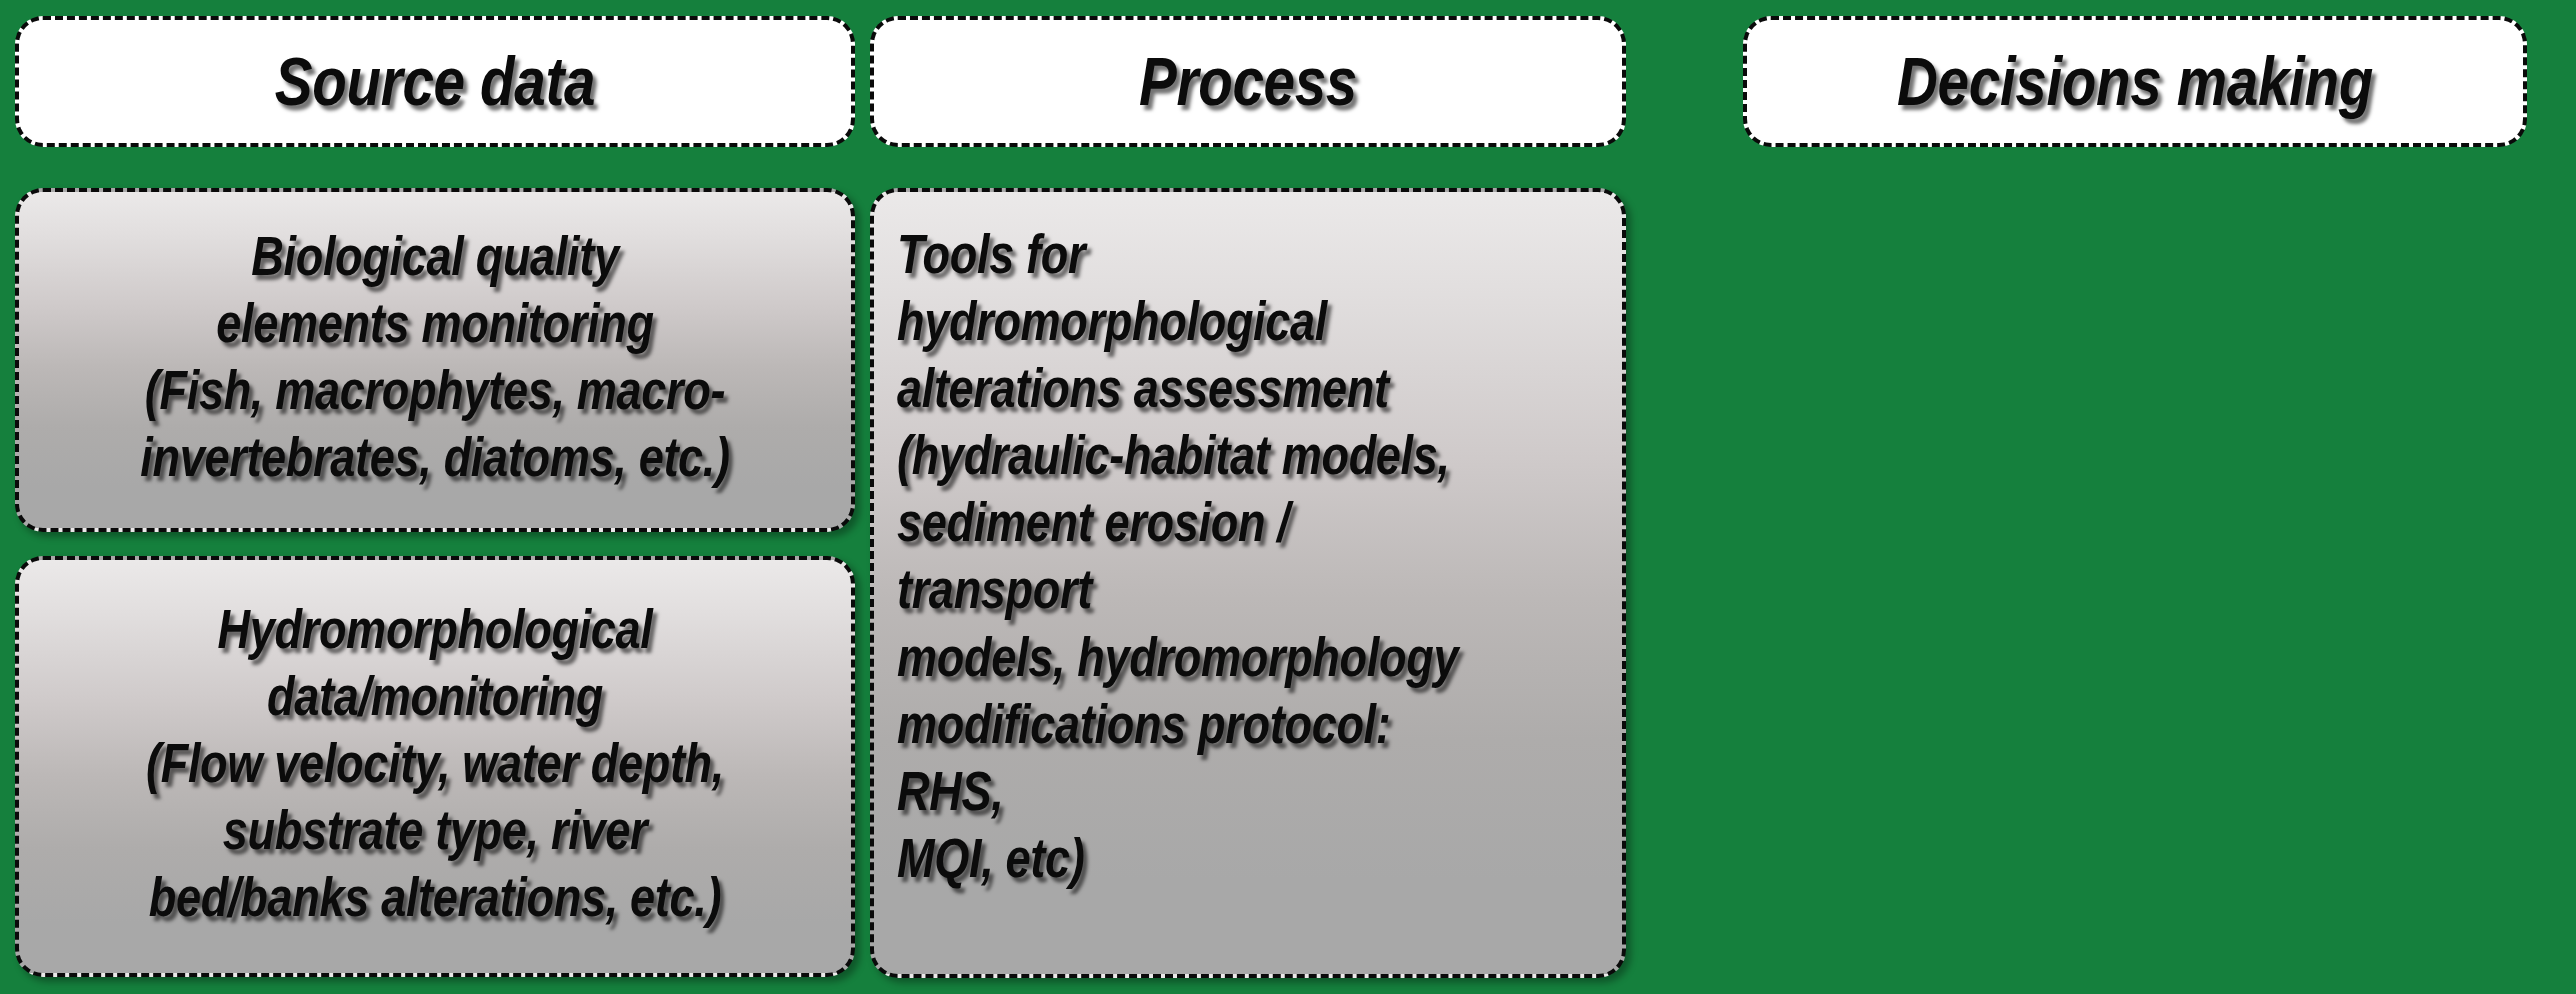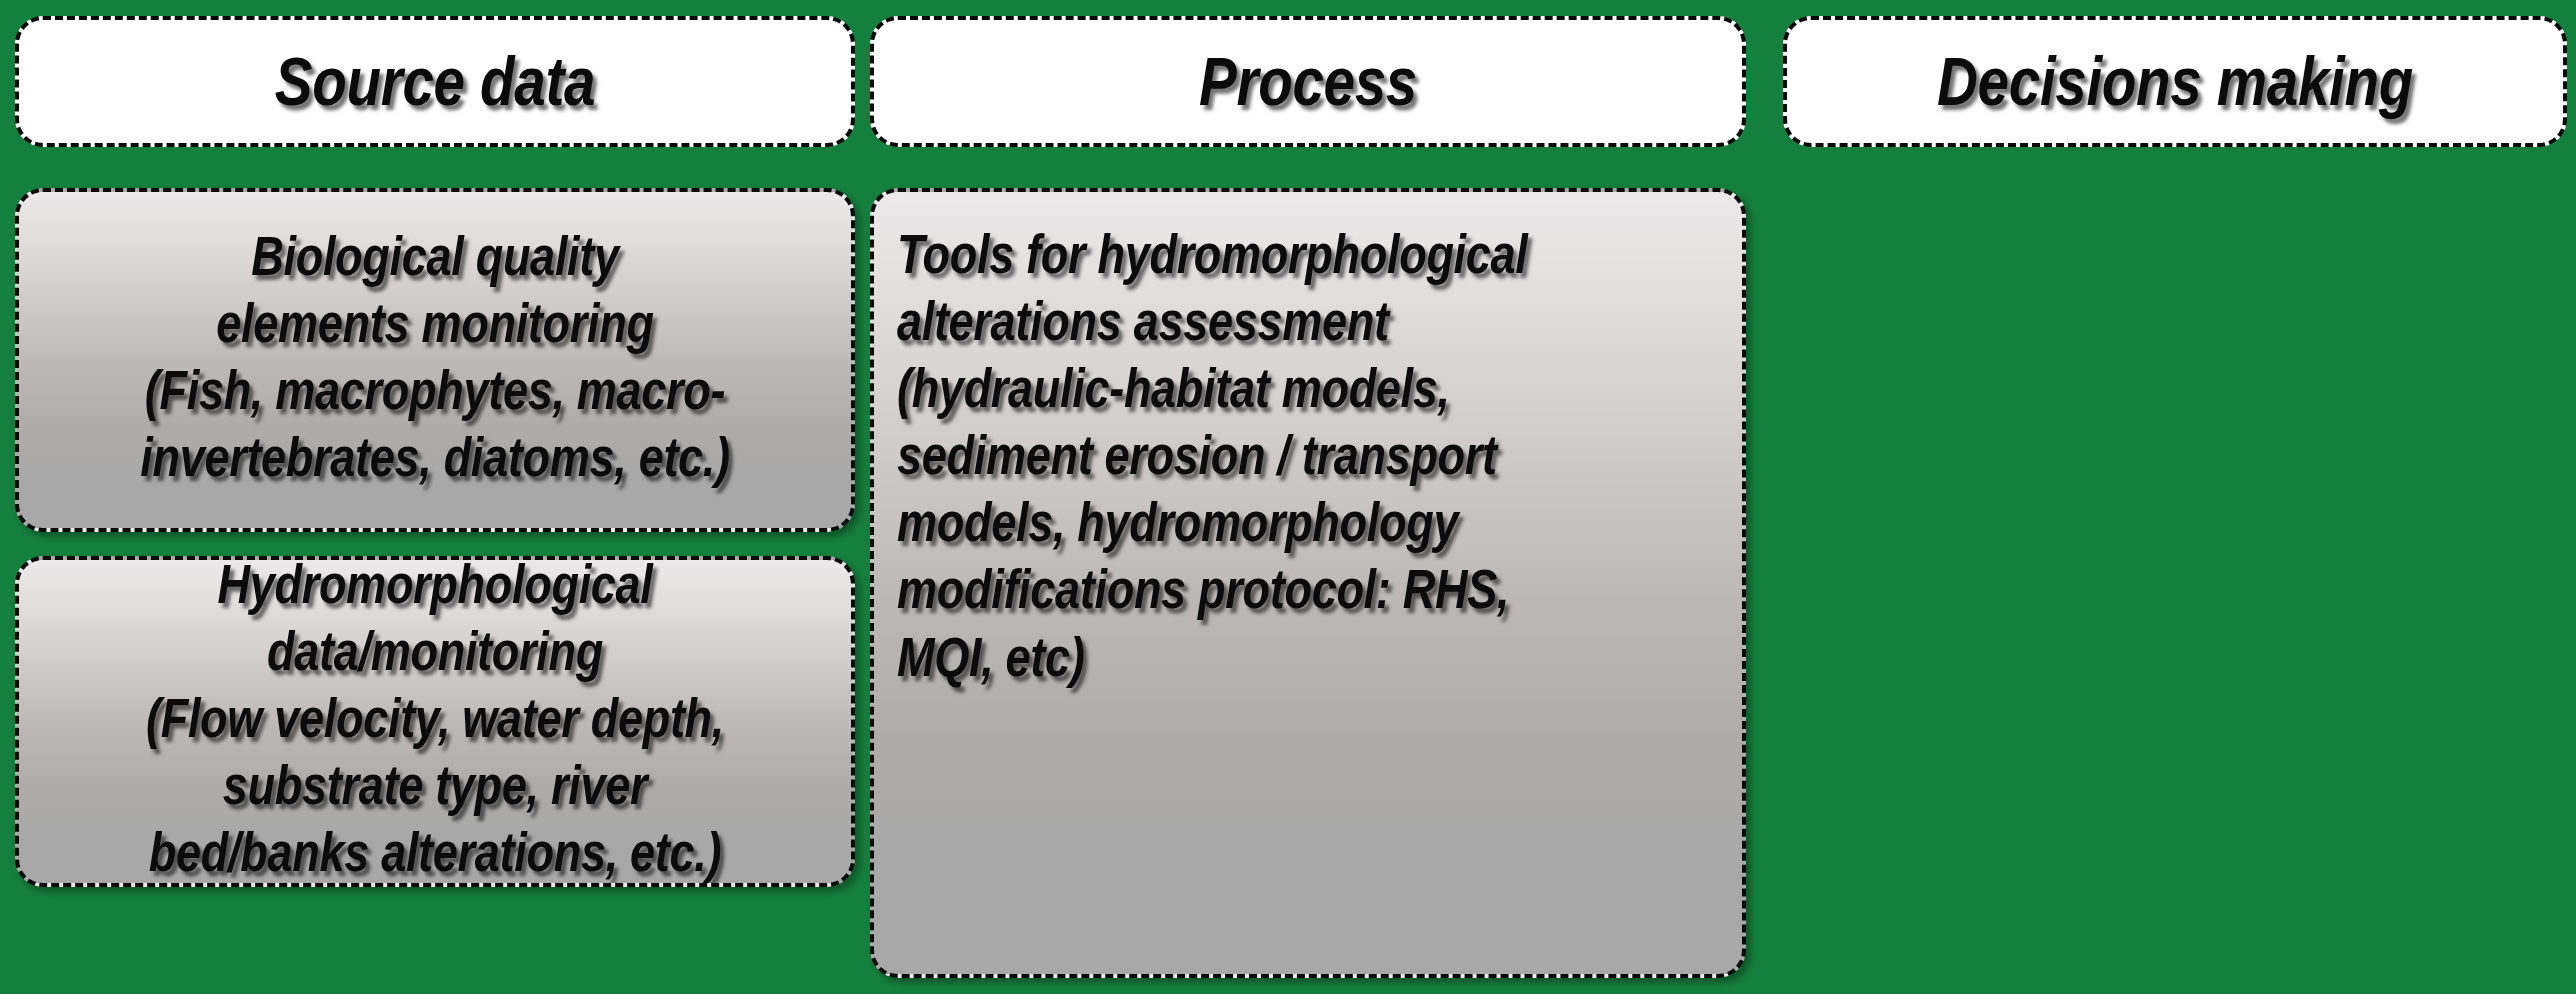--- a/index.html
+++ b/index.html
@@ -20,22 +20,22 @@
     height: 995px;
     background: #15803d;
   }
 
   .col {
     position: absolute;
     top: 0;
     height: 995px;
   }
   .col-1 { left: 14.7px;   width: 840px; }
-  .col-2 { left: 870px; width: 876px; }
-  .col-3 { left: 1783px; width: 776px; padding-left: 8px; }
+  .col-2 { left: 870px; width: 756px; }
+  .col-3 { left: 1743px; width: 776px; padding-left: 8px; }
 
   
   .box {
     position: absolute;
     left: 0;
     right: 0;
     box-sizing: border-box;
     border: 4.9px dashed #0a0a0a;
     border-radius: 28px;
     display: flex;
@@ -57,21 +57,21 @@
                 #cfcaca 34%,
                 #bcb8b7 52%,
                 #aeacab 70%,
                 #a8a8a8 88%,
                 #a8a8a8 100%);
     box-shadow: 4.1px 4.9px 7.3px rgba(0,0,0,0.32);
   }
 
   
   .c1-box-a { top: 188px; height: 344px; }
-  .c1-box-b { top: 556px; height: 331px; }
+  .c1-box-b { top: 556px; height: 421px; }
 
   
   .c23-box  { top: 188px; height: 790px; }
 
   
   .txt {
     font-family: "Liberation Sans Narrow", "Liberation Sans", sans-serif;
     font-style: italic;
     font-weight: bold;
     color: #0b0b0b;

